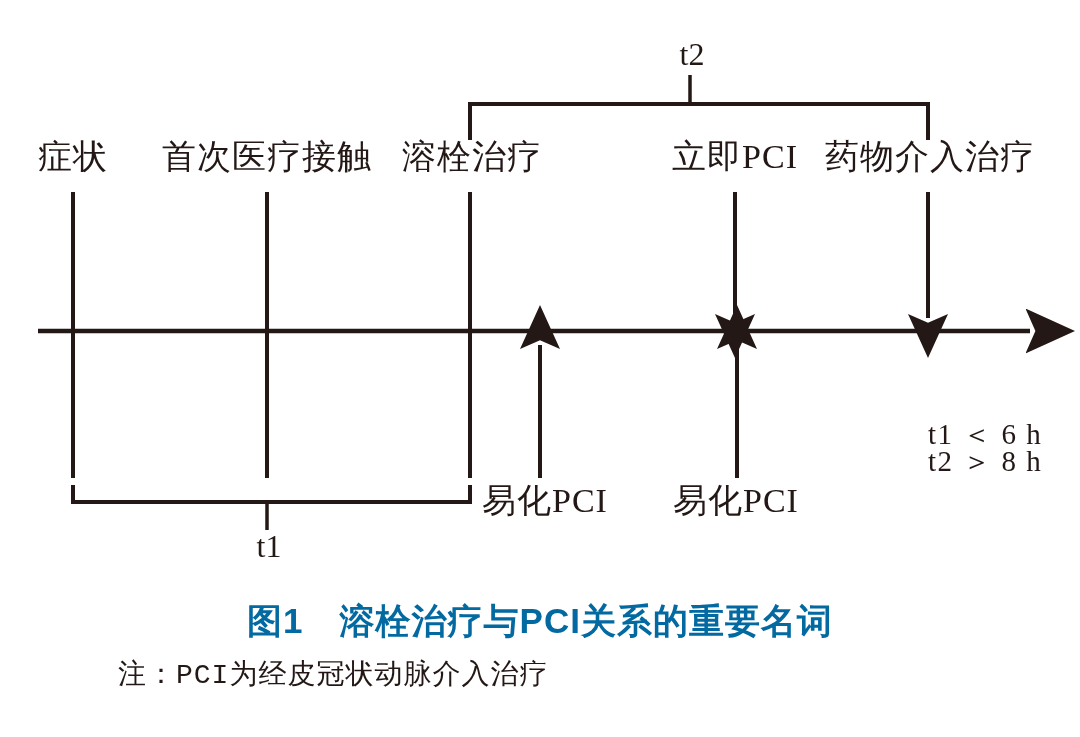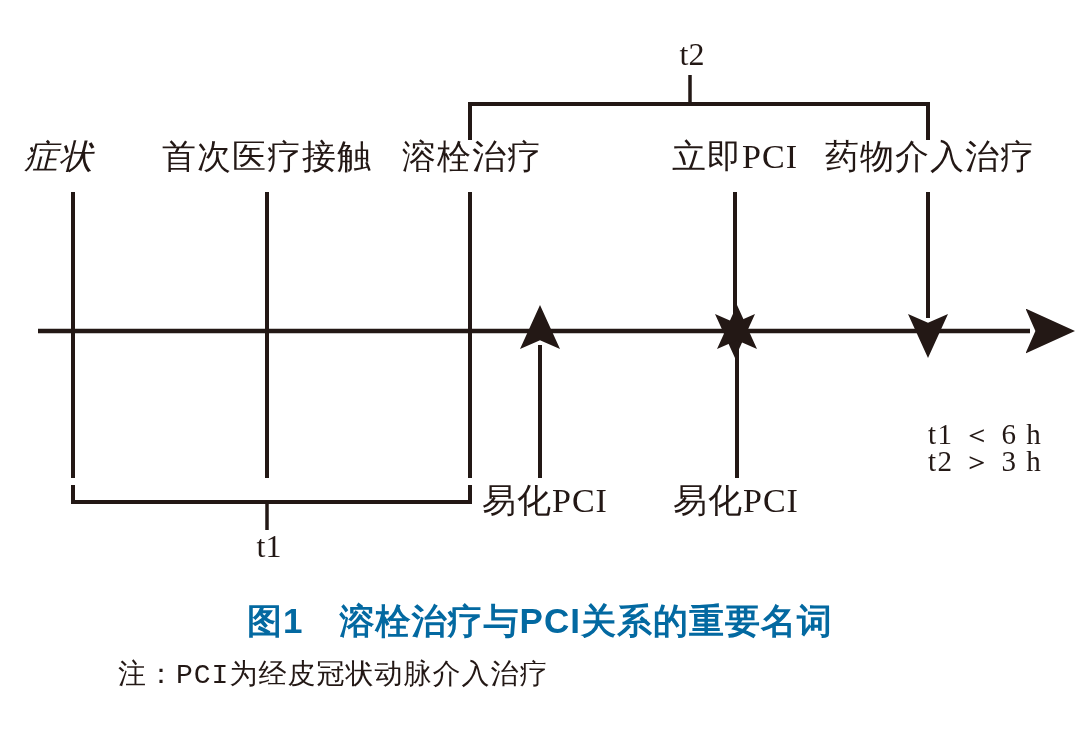--- a/index.html
+++ b/index.html
@@ -113,39 +113,39 @@
       <path d="M470,140 L470,104 L928,104 L928,140" fill="none" stroke="#231815" stroke-width="4"></path>
       <line x1="690" y1="104" x2="690" y2="75" stroke="#231815" stroke-width="3.5"></line>
     </g>
 
     <g>
       <path d="M73,485 L73,502 L470,502 L470,485" fill="none" stroke="#231815" stroke-width="4"></path>
       <line x1="267" y1="502" x2="267" y2="530" stroke="#231815" stroke-width="3.5"></line>
     </g>
   </svg>
 
-  <div class="lbl lbl-cn ctr" style="left:59px; top:140px;font-style:italic;">症状</div>
+  <div class="lbl lbl-cn ctr" style="left:73px; top:140px;">症状</div>
 
   <div class="lbl lbl-cn ctr" style="left:267px; top:140px;">首次医疗接触</div>
 
   <div class="lbl lbl-cn ctr" style="left:472px; top:140px;">溶栓治疗</div>
 
   <div class="lbl lbl-cn ctr" style="left:735px; top:140px;">立即PCI</div>
 
   <div class="lbl lbl-cn ctr" style="left:930px; top:140px;">药物介入治疗</div>
 
   <div class="lbl lbl-cn" style="left:482px; top:484px;">易化PCI</div>
 
   <div class="lbl lbl-cn" style="left:673px; top:484px;">易化PCI</div>
 
   <div class="lbl lbl-t ctr" style="left:692px; top:38px;">t2</div>
 
   <div class="lbl lbl-t ctr" style="left:269px; top:530px;">t1</div>
 
   <div class="lbl lbl-cond" style="left:928px; top:420px;">t1 ＜ 6 h</div>
 
-  <div class="lbl lbl-cond" style="left:928px; top:447px;">t2 ＞ 3 h</div>
+  <div class="lbl lbl-cond" style="left:928px; top:447px;">t2 ＞ 8 h</div>
 
   <div class="caption-title" style="top:598px;">图1　溶栓治疗与PCI关系的重要名词</div>
 
   <div class="caption-note" style="left:118px; top:655px;">注：PCI为经皮冠状动脉介入治疗</div>
 
 </div>
 
 </body></html>

